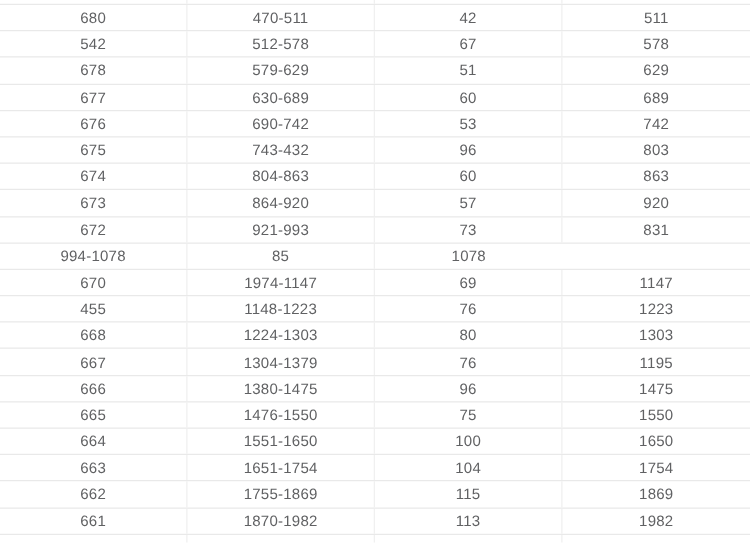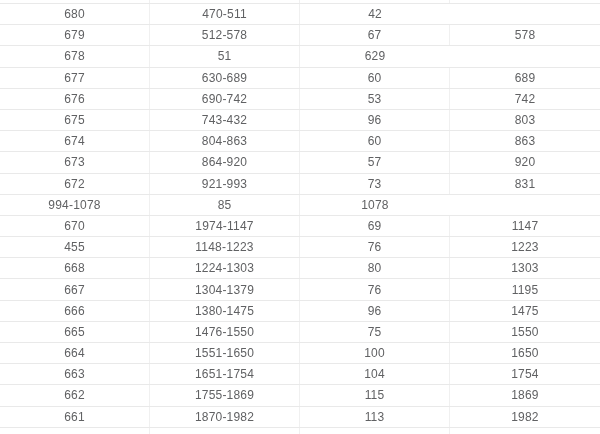--- a/index.html
+++ b/index.html
@@ -65,31 +65,33 @@
     <div class="cell"></div>
     <div class="cell"></div>
     <div class="cell"></div>
     <div class="cell"></div>
   </div>
   <div id="rows">
   <div class="row">
     <div class="cell">680</div>
     <div class="cell">470-511</div>
     <div class="cell">42</div>
-  </div>
-
-  <div class="row">
-    <div class="cell">679</div>
+    <div class="cell">511</div>
+  </div>
+
+  <div class="row">
+    <div class="cell">542</div>
     <div class="cell">512-578</div>
     <div class="cell">67</div>
     <div class="cell">578</div>
   </div>
 
   <div class="row">
     <div class="cell">678</div>
+    <div class="cell">579-629</div>
     <div class="cell">51</div>
     <div class="cell">629</div>
   </div>
 
   <div class="row">
     <div class="cell">677</div>
     <div class="cell">630-689</div>
     <div class="cell">60</div>
     <div class="cell">689</div>
   </div>

